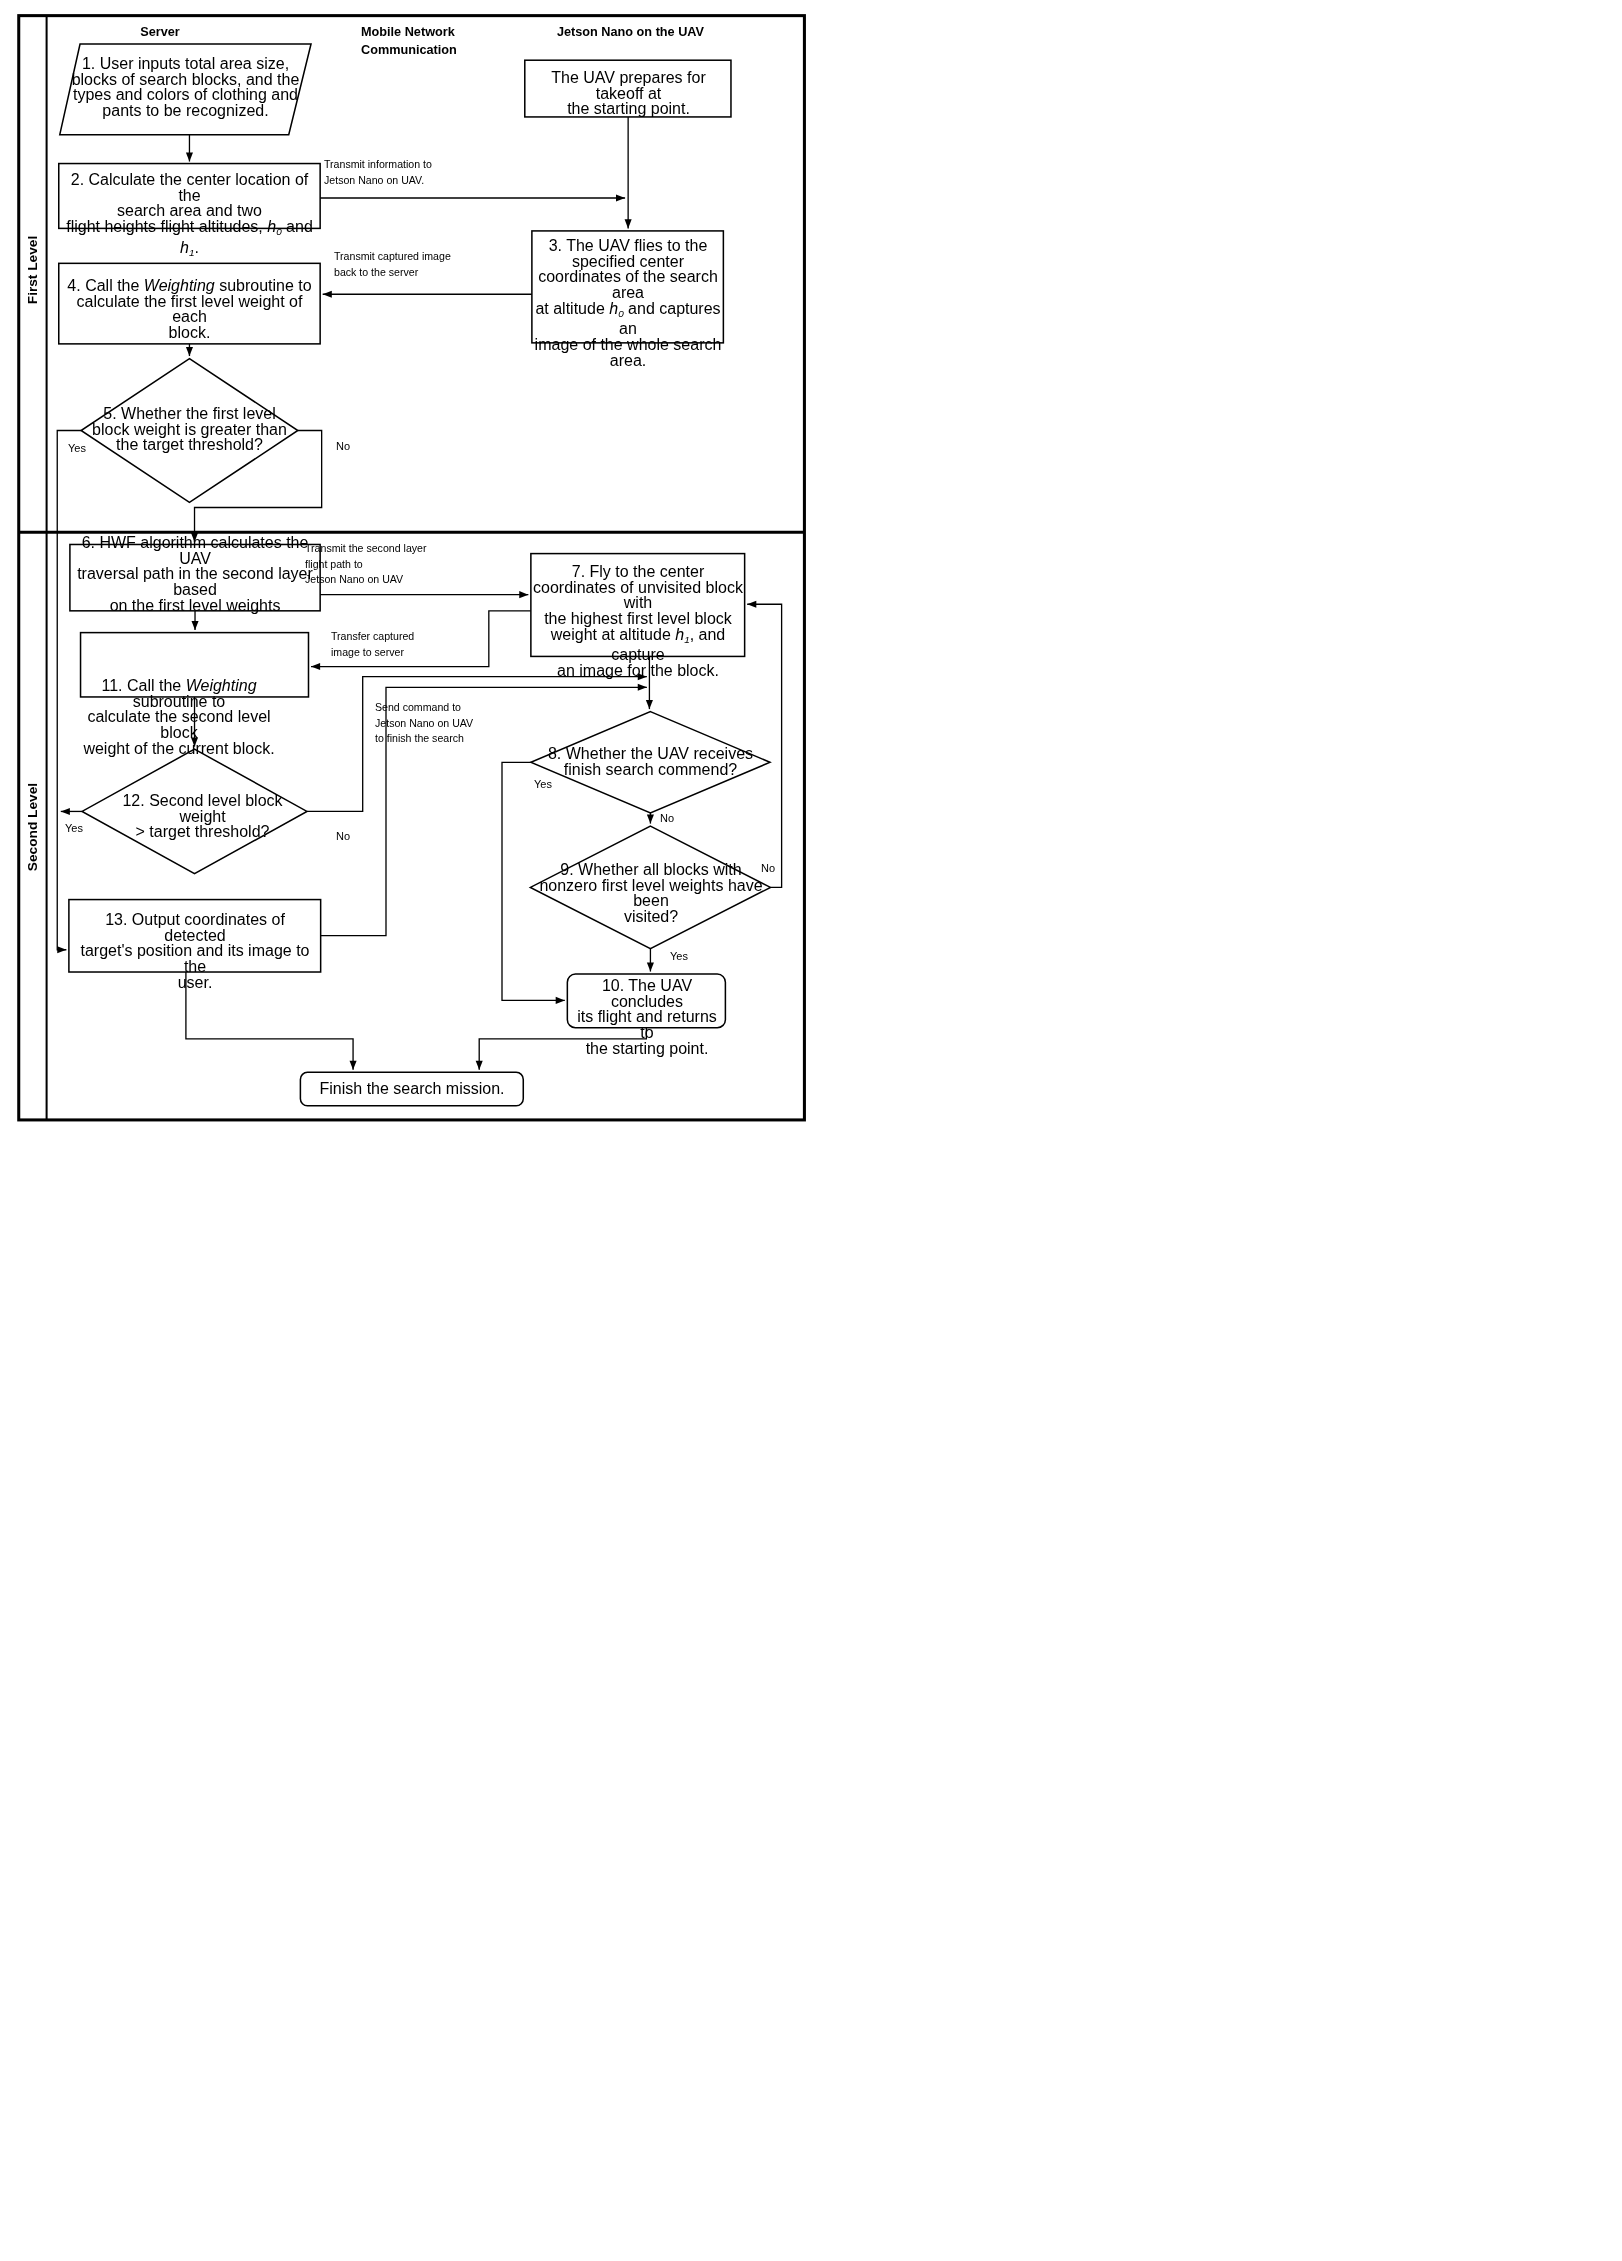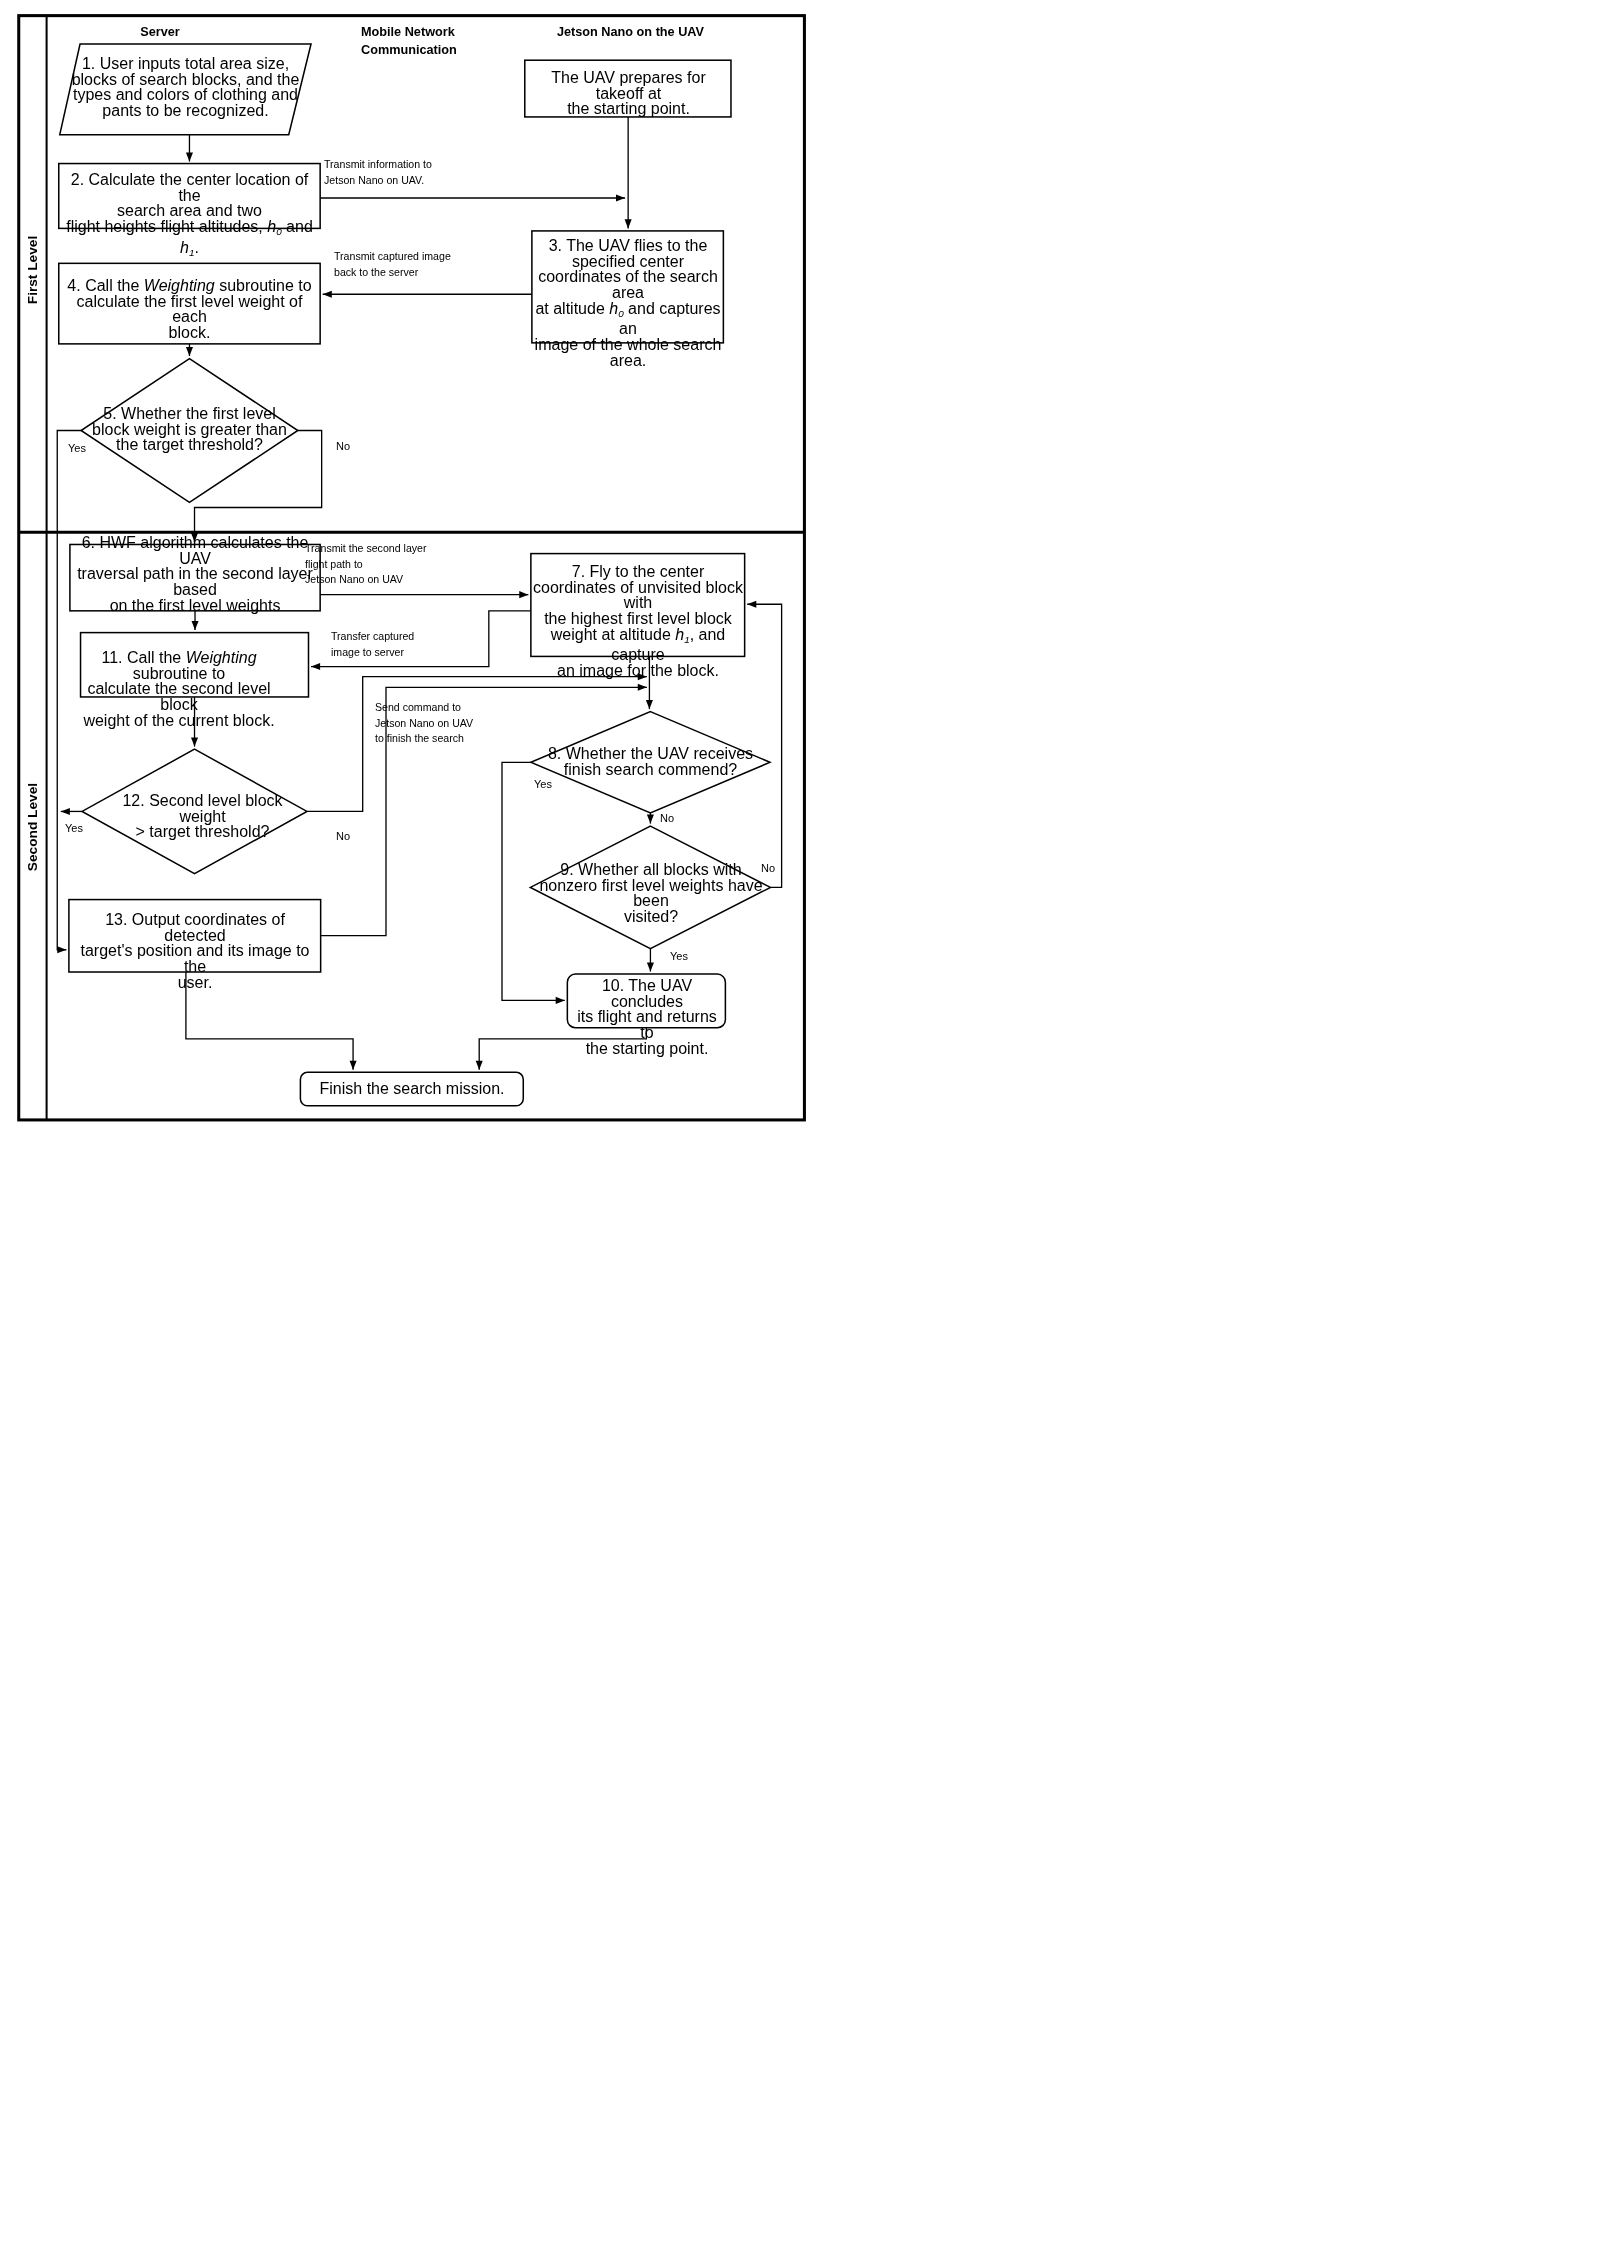--- a/index.html
+++ b/index.html
@@ -118,21 +118,21 @@
       <div>traversal path in the second layer based</div>
       <div>on the first level weights</div>
     </div>
   <div class="nt" style="left:529px;top:564px;width:218px;">
       <div>7. Fly to the center</div>
       <div>coordinates of unvisited block with</div>
       <div>the highest first level block</div>
       <div>weight at altitude <span class="it">h</span><span class="sb">1</span>, and capture</div>
       <div>an image for the block.</div>
     </div>
-  <div class="nt" style="left:83px;top:650px;width:192px;">
+  <div class="nt" style="left:83px;top:678px;width:192px;">
       <div>11. Call the <span class="it">Weighting</span> subroutine to</div>
       <div>calculate the second level block</div>
       <div>weight of the current block.</div>
     </div>
   <div class="nt" style="left:101px;top:793px;width:203px;">
       <div>12. Second level block weight</div>
       <div>&gt; target threshold?</div>
     </div>
   <div class="nt" style="left:539px;top:746px;width:223px;">
       <div>8. Whether the UAV receives</div>

